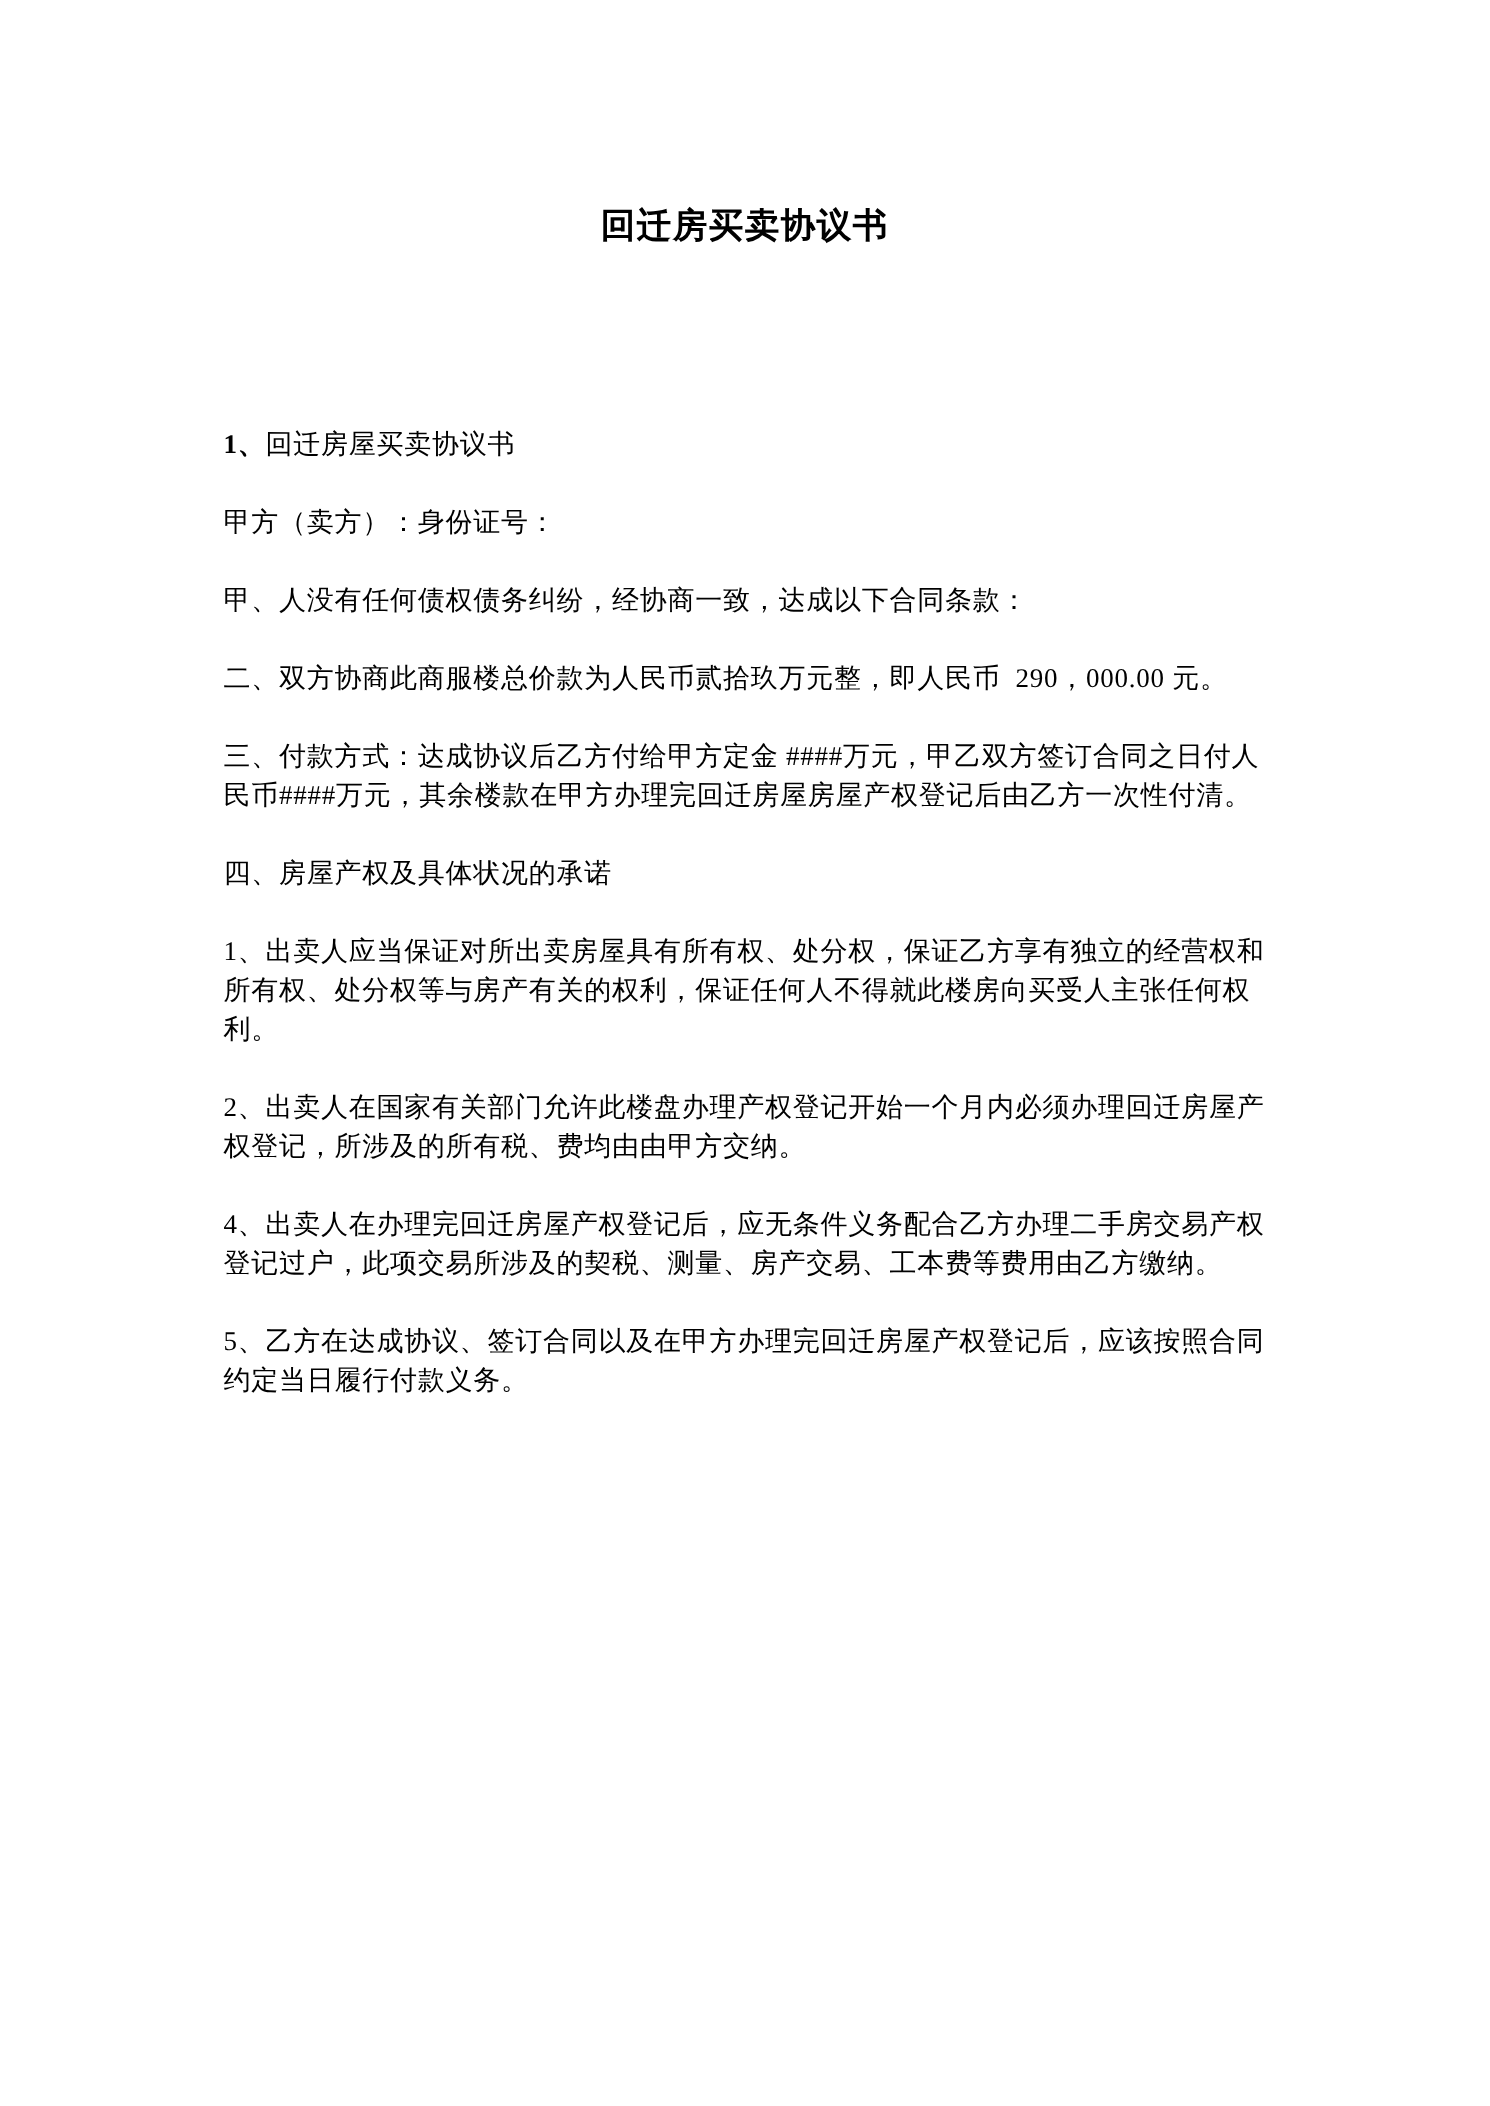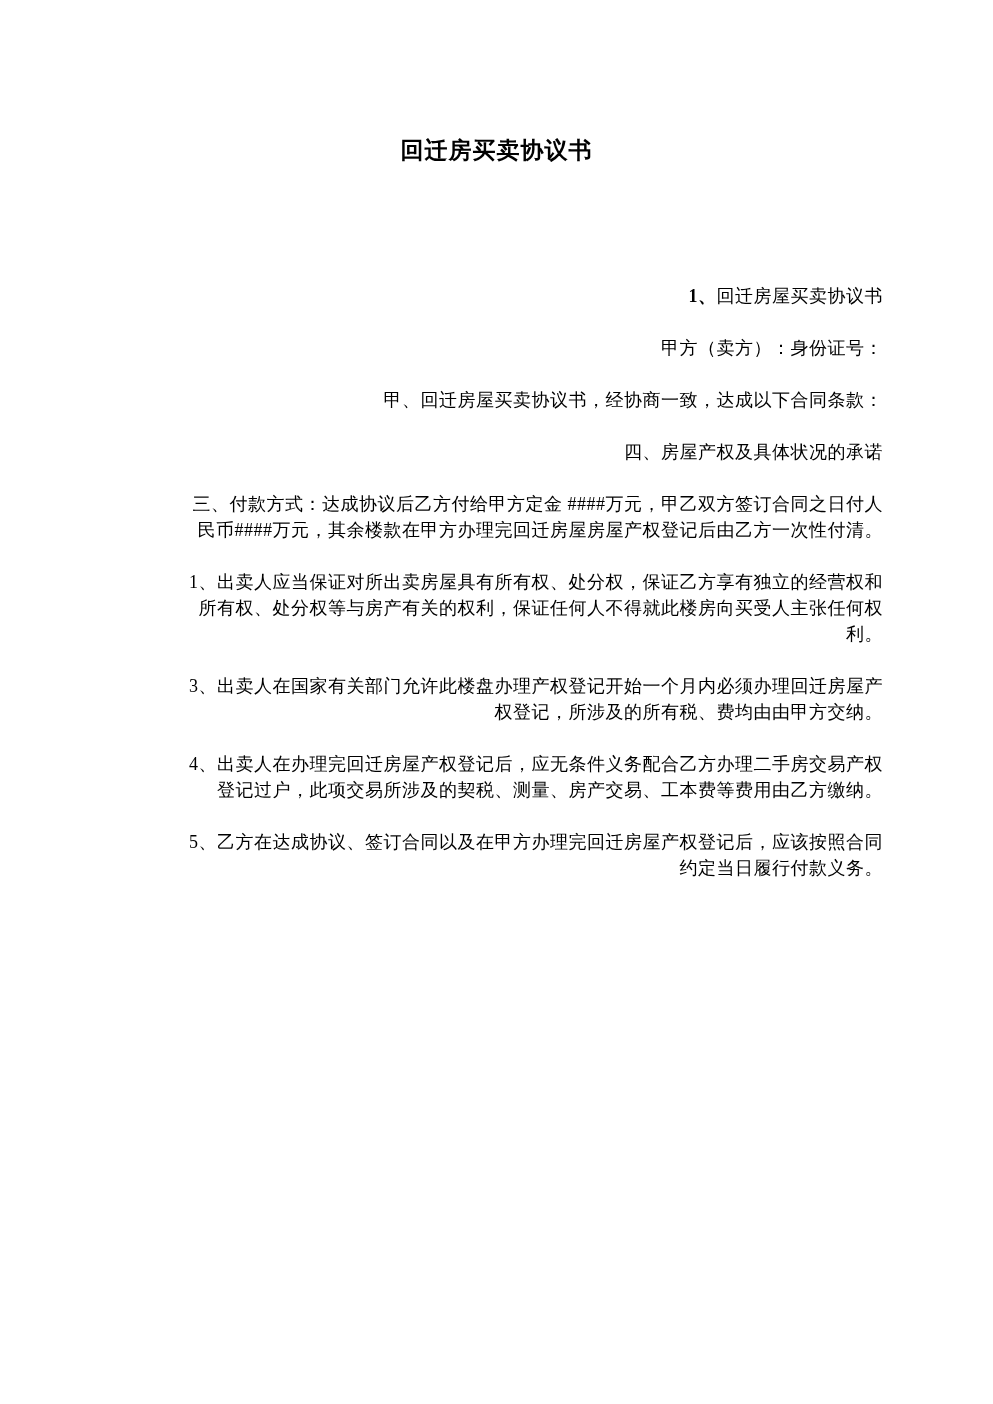--- a/index.html
+++ b/index.html
@@ -25,53 +25,54 @@
     text-align: center;
     letter-spacing: 1px;
     margin: 0 39px 115px 0;
   }
   .para {
     font-size: 18px;
     line-height: 26px;
     letter-spacing: 0.5px;
     margin: 4px 0 26px 0;
     white-space: pre-wrap;
-    text-align: right;
+    text-align: left;
   }
   .num-bold {
     font-weight: bold;
   }
 </style>
 </head>
 <body>
 
 <div class="page">
 
   <h1 class="doc-title">回迁房买卖协议书</h1>
 
   <p class="para"><span class="num-bold">1、</span><span>回迁房屋买卖协议书</span></p>
 
   <p class="para">甲方（卖方）：身份证号：</p>
 
 
-  <p class="para">甲、回迁房屋买卖协议书，经协商一致，达成以下合同条款：</p>
+  <p class="para">甲、人没有任何债权债务纠纷，经协商一致，达成以下合同条款：</p>
 
 
-
-  <p class="para">四、房屋产权及具体状况的承诺</p>
+  <p class="para">二、双方协商此商服楼总价款为人民币贰拾玖万元整，即人民币  290，000.00 元。</p>
 
   <p class="para">三、付款方式：达成协议后乙方付给甲方定金 ####万元，甲乙双方签订合同之日付人
 民币####万元，其余楼款在甲方办理完回迁房屋房屋产权登记后由乙方一次性付清。</p>
+
+  <p class="para">四、房屋产权及具体状况的承诺</p>
 
   <p class="para">1、出卖人应当保证对所出卖房屋具有所有权、处分权，保证乙方享有独立的经营权和
 所有权、处分权等与房产有关的权利，保证任何人不得就此楼房向买受人主张任何权
 利。</p>
 
 
-  <p class="para">3、出卖人在国家有关部门允许此楼盘办理产权登记开始一个月内必须办理回迁房屋产
+  <p class="para">2、出卖人在国家有关部门允许此楼盘办理产权登记开始一个月内必须办理回迁房屋产
 权登记，所涉及的所有税、费均由由甲方交纳。</p>
 
   <p class="para">4、出卖人在办理完回迁房屋产权登记后，应无条件义务配合乙方办理二手房交易产权
 登记过户，此项交易所涉及的契税、测量、房产交易、工本费等费用由乙方缴纳。</p>
 
   <p class="para">5、乙方在达成协议、签订合同以及在甲方办理完回迁房屋产权登记后，应该按照合同
 约定当日履行付款义务。</p>
 
 
 </div>

